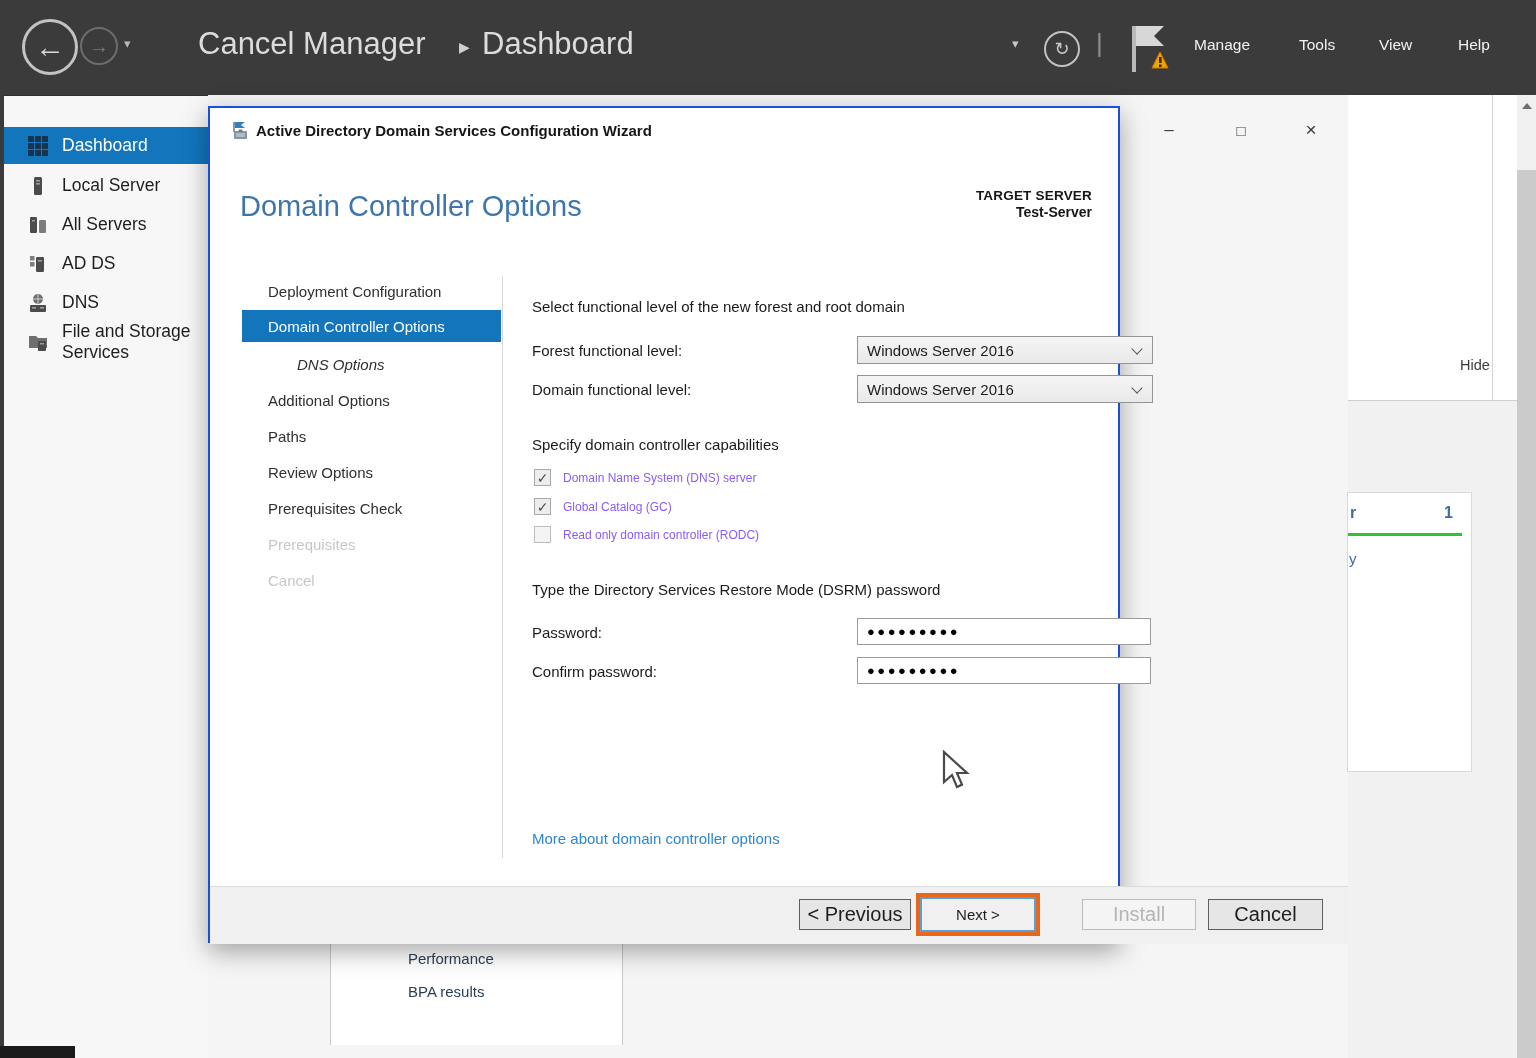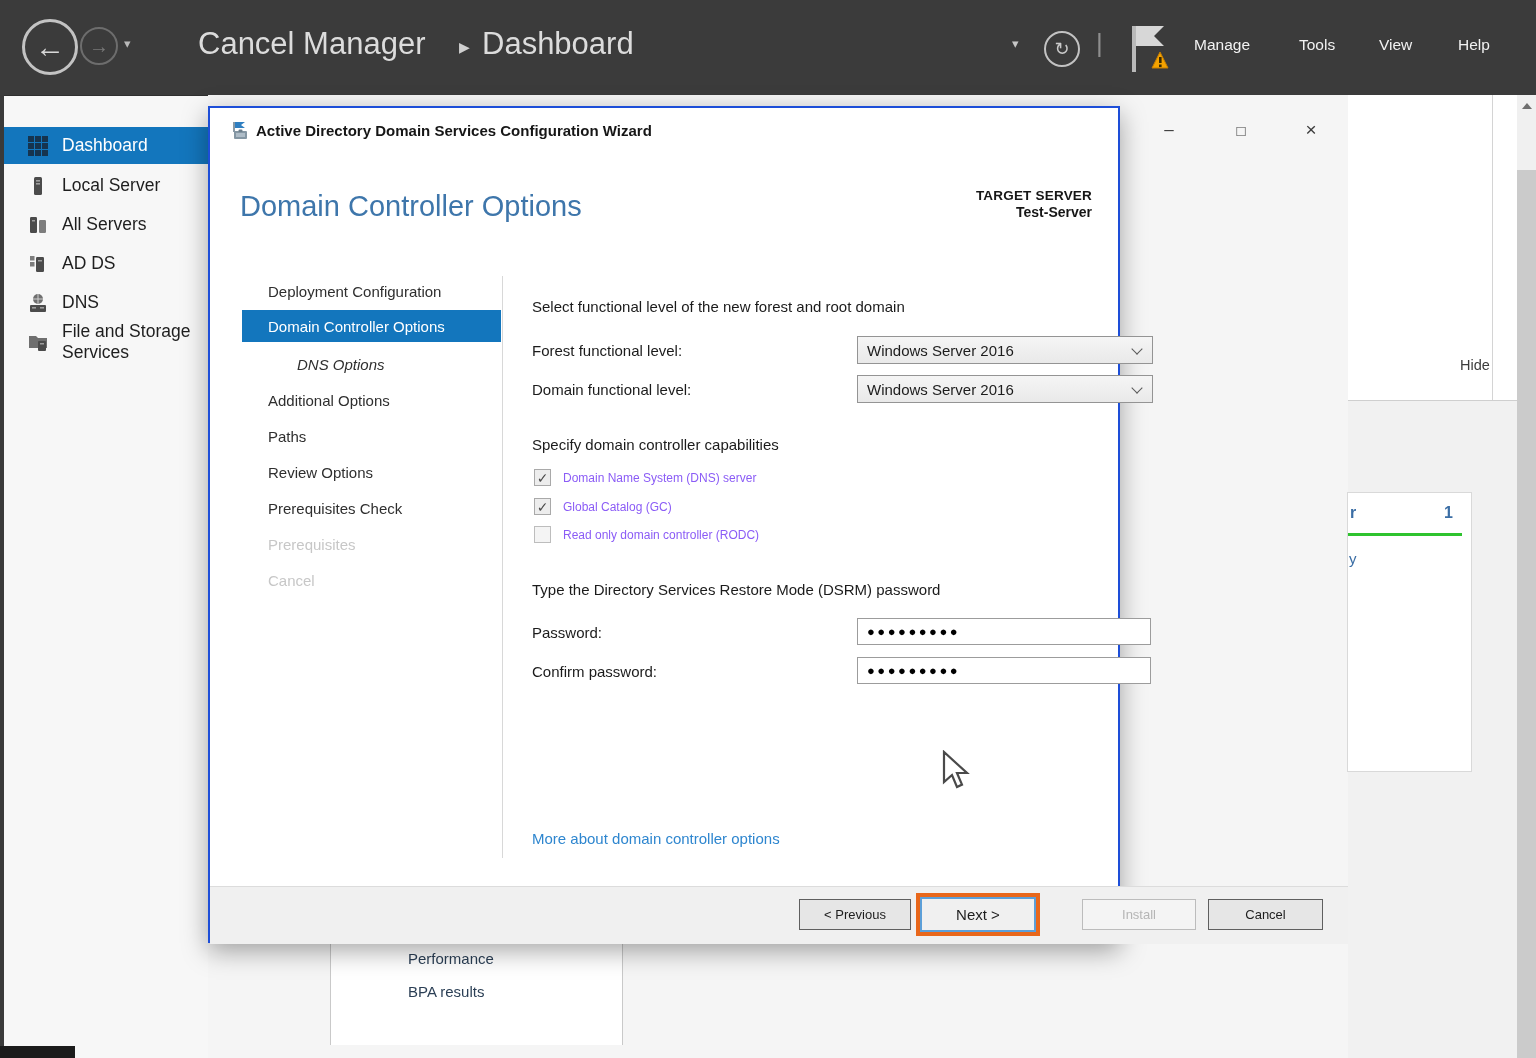--- a/index.html
+++ b/index.html
@@ -91,21 +91,21 @@
     display:flex;align-items:center;justify-content:center;font-size:14px;color:#4b4b4b;line-height:1;}
   .cbox.empty{background:#f4f4f4;border-color:#bdbdbd;}
   .cblabel{font-size:12px;color:#8b5cf6;white-space:nowrap;}
   .pwfield{left:647px;width:294px;height:27px;background:#fff;border:1px solid #9c9c9c;box-sizing:border-box;
     font-size:13px;letter-spacing:2.5px;color:#000;display:flex;align-items:center;padding-left:9px;overflow:hidden;}
   .pw1{top:510px}.pw2{top:549px}
   .more-link{left:322px;top:722px;font-size:15px;color:#2e86cf;}
 
   .dlg-footer{left:0;top:778px;width:1138px;height:57px;background:#f0f0f0;border-top:1px solid #dcdcdc;}
   .btn{top:791px;height:31px;background:#e6e6e6;border:1px solid #5f5f5f;box-sizing:border-box;
-    font-size:13px;color:#1d1d1d;display:flex;align-items:center;justify-content:center;}
+    font-size:20px;color:#1d1d1d;display:flex;align-items:center;justify-content:center;}
   .btn-prev{left:589px;width:112px;}
   .next-ring{left:706px;top:785px;width:124px;height:43px;border:4px solid #e8671b;box-sizing:border-box;display:flex;}
   .btn-next{flex:1;background:#f0f0f0;border:2px solid #5c9fd8;box-sizing:border-box;
     font-size:15px;color:#1d1d1d;display:flex;align-items:center;justify-content:center;}
   .btn-install{left:872px;width:114px;background:#f4f4f4;border-color:#bcbcbc;color:#b5b5b5;}
   .btn-cancel{left:998px;width:115px;}
 
   .cursor{left:940px;top:750px;z-index:20;}
 </style>
 </head>

